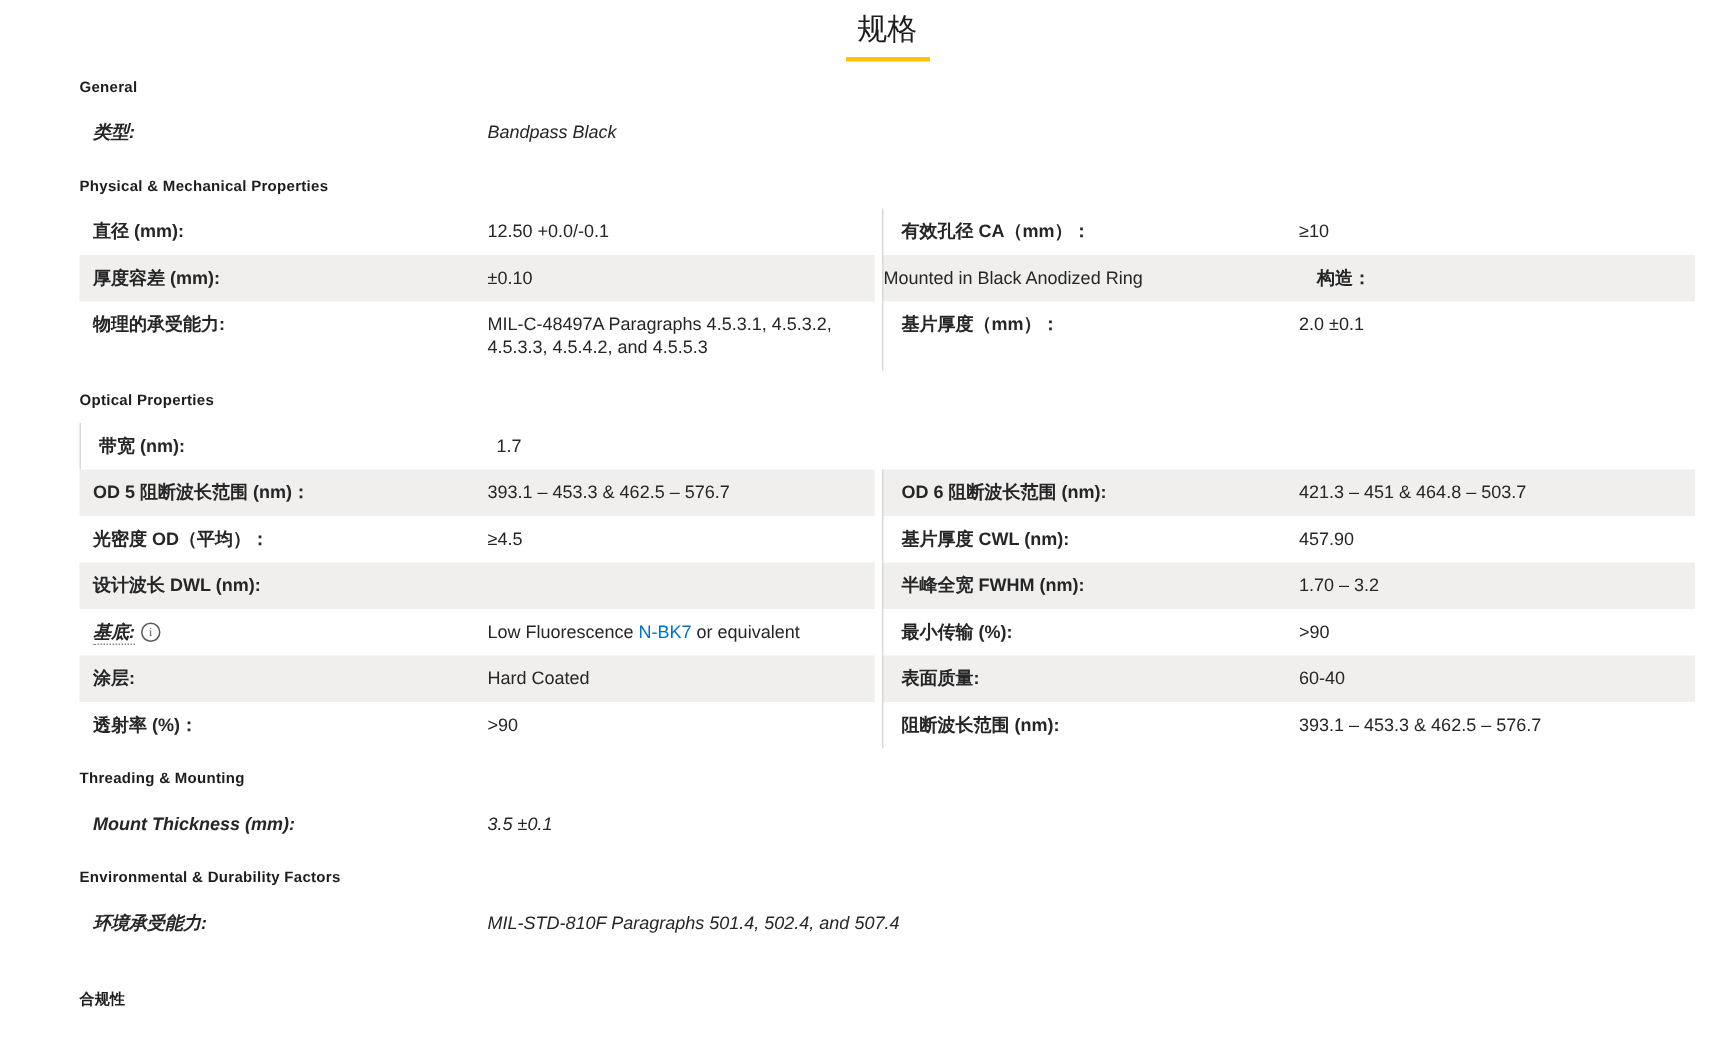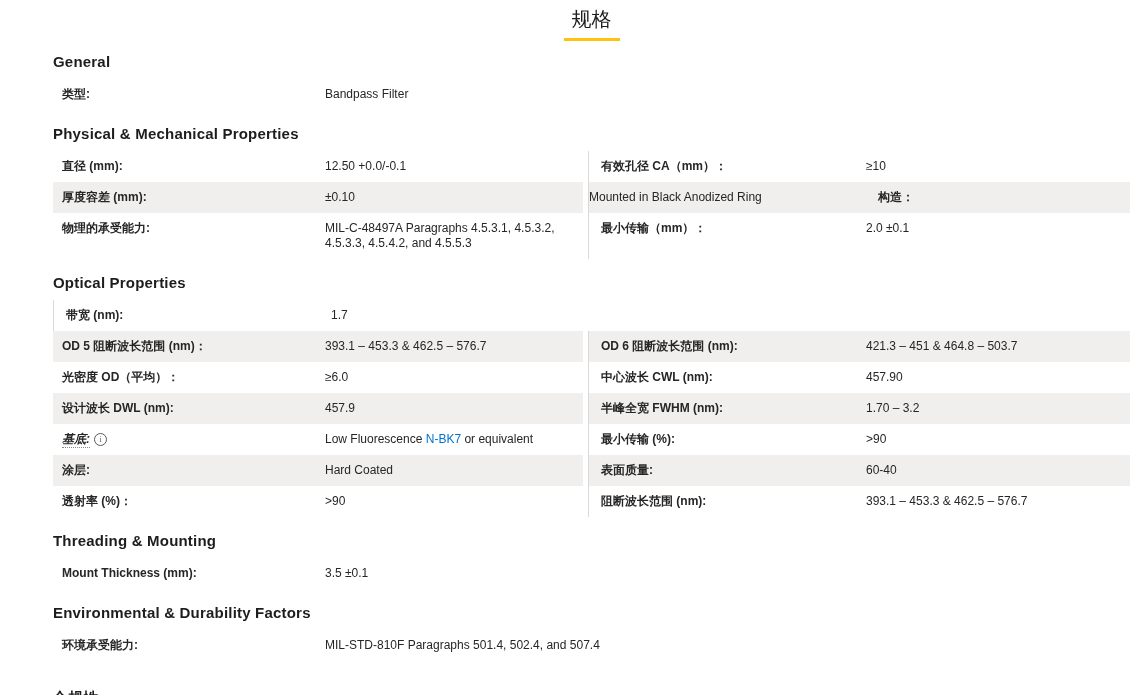--- a/index.html
+++ b/index.html
@@ -18,32 +18,32 @@
     display:inline-block;
     margin:0;
     font-size:20px;
     font-weight:500;
     color:#1d1d1d;
     padding:0 8px 5px 8px;
     border-bottom:3px solid var(--gold,#ffc20e);
   }
   h2.sec-heading{
     margin:15px 0 9px 0;
-    font-size:15px;
+    font-size:10px;
     font-weight:bold;
     color:#1d1d1d;
     letter-spacing:.2px;
   }
   section.compliance h2.sec-heading{margin-top:28px;}
   section.general h2.sec-heading{margin-top:12px;}
   .row{display:flex;align-items:stretch;}
   .half{display:grid;box-sizing:border-box;}
   .half.left{flex:0 0 530px;grid-template-columns:272px 1fr;margin-right:5px;}
   .half.right{flex:1;grid-template-columns:277px 1fr;}
-  .row.single .half.left{flex:1;margin-right:0;}
+  .row.single .half.left{flex:1;margin-right:0;font-style:italic;}
   .half.right.divided{border-left:1px solid var(--divider,#d9d9d9);}
   .row.shade .half{background:var(--shade,#f0efee);}
   .cell{
     padding-top:8px;padding-bottom:8px;
     font-size:12px;line-height:1.25;
   }
   .cell.label{font-weight:bold;padding-right:8px;}
   .half.left  .cell.label{padding-left:9px;}
   .half.right .cell.label{padding-left:12px;}
   .cell.value{padding-right:10px;}
@@ -68,21 +68,21 @@
   <div class="title-wrap">
     <h1 class="page-title">规格</h1>
   </div>
   <div id="sections">
       <section class="general">
         <h2 class="sec-heading">General</h2>
         <div>
           <div class="row single">
             <div class="half left">
               <div class="cell label">类型:</div>
-              <div class="cell value">Bandpass Filter</div>
+              <div class="cell value">Bandpass Black</div>
             </div>
           </div>
         </div>
       </section>
       <section class="physical">
         <h2 class="sec-heading">Physical &amp; Mechanical Properties</h2>
         <div>
           <div class="row">
             <div class="half left">
               <div class="cell label">直径 (mm):</div>
@@ -102,21 +102,21 @@
               <div class="cell value">Mounted in Black Anodized Ring</div>
               <div class="cell label">构造：</div>
             </div>
           </div>
           <div class="row">
             <div class="half left">
               <div class="cell label">物理的承受能力:</div>
               <div class="cell value">MIL-C-48497A Paragraphs 4.5.3.1, 4.5.3.2, 4.5.3.3, 4.5.4.2, and 4.5.5.3</div>
             </div>
             <div class="half right divided">
-              <div class="cell label">最小传输（mm）：</div>
+              <div class="cell label">基片厚度（mm）：</div>
               <div class="cell value">2.0 ±0.1</div>
             </div>
           </div>
         </div>
       </section>
       <section class="optical">
         <h2 class="sec-heading">Optical Properties</h2>
         <div>
           <div class="row">
             <div class="half right divided">
@@ -130,31 +130,30 @@
               <div class="cell value">393.1 – 453.3 &amp; 462.5 – 576.7</div>
             </div>
             <div class="half right divided">
               <div class="cell label">OD 6 阻断波长范围 (nm):</div>
               <div class="cell value">421.3 – 451 &amp; 464.8 – 503.7</div>
             </div>
           </div>
           <div class="row">
             <div class="half left">
               <div class="cell label">光密度 OD（平均）：</div>
-              <div class="cell value">≥6.0</div>
-            </div>
-            <div class="half right divided">
-              <div class="cell label">中心波长 CWL (nm):</div>
+              <div class="cell value">≥4.5</div>
+            </div>
+            <div class="half right divided">
+              <div class="cell label">基片厚度 CWL (nm):</div>
               <div class="cell value">457.90</div>
             </div>
           </div>
           <div class="row shade">
             <div class="half left">
               <div class="cell label">设计波长 DWL (nm):</div>
-              <div class="cell value">457.9</div>
             </div>
             <div class="half right divided">
               <div class="cell label">半峰全宽 FWHM (nm):</div>
               <div class="cell value">1.70 – 3.2</div>
             </div>
           </div>
           <div class="row">
             <div class="half left">
               <div class="cell label"><span class="dotted">基底:</span><span class="info-icon">i</span></div>
               <div class="cell value">Low Fluorescence <a class="val-link" href="#">N-BK7</a> or equivalent</div>

